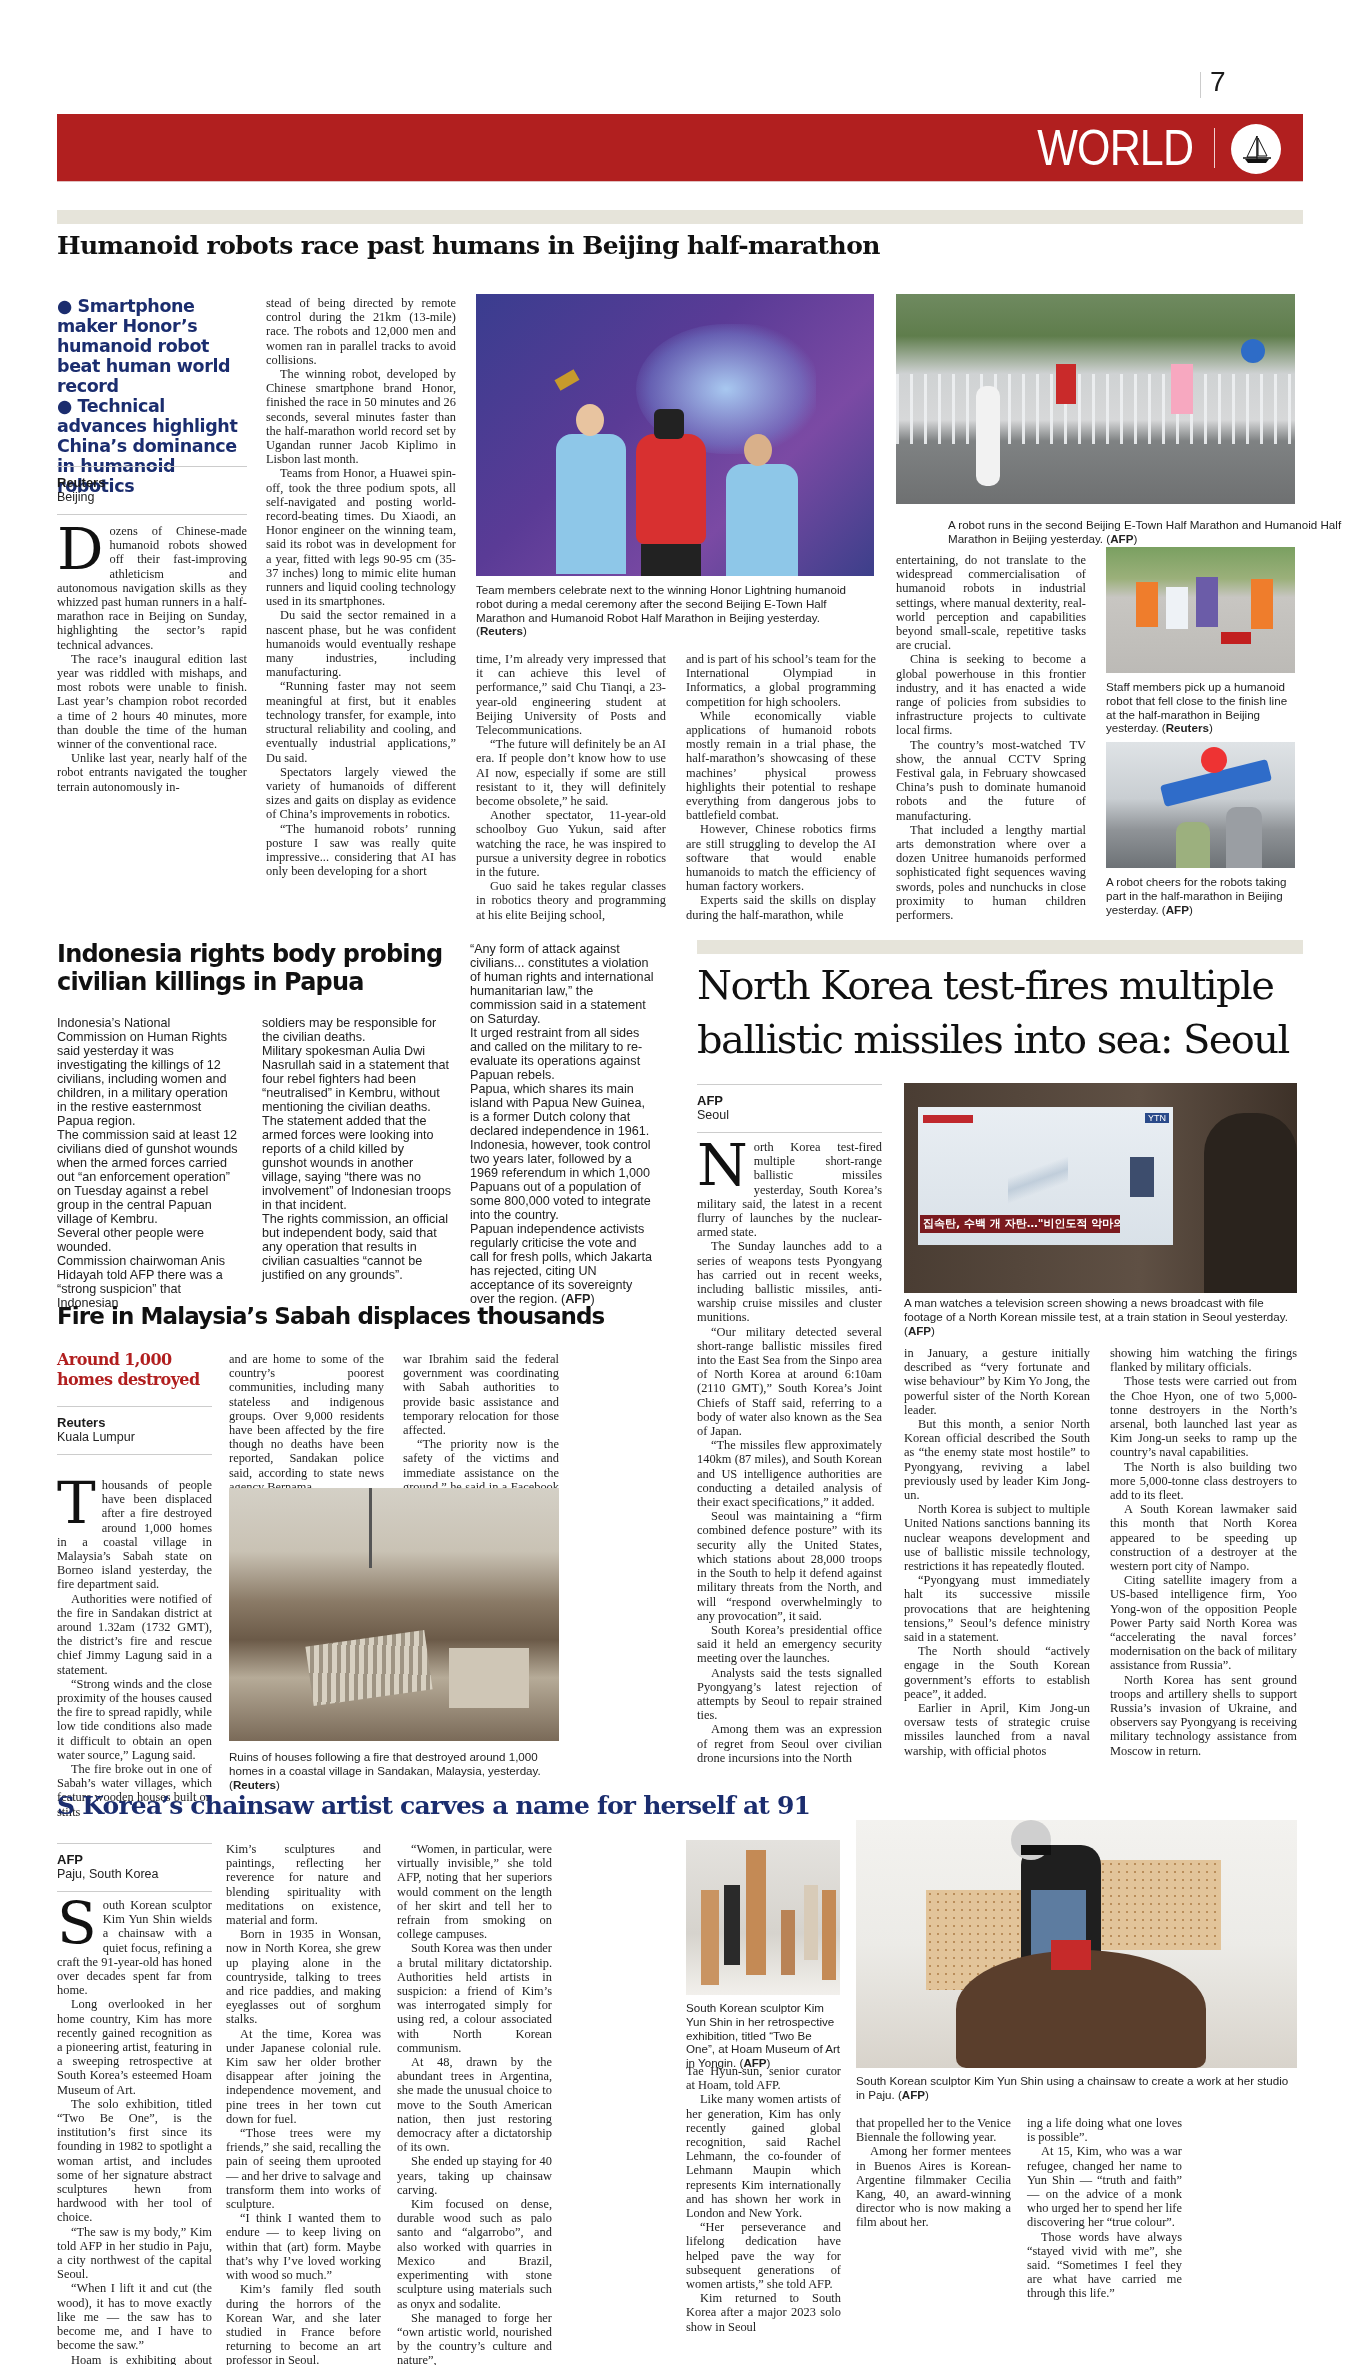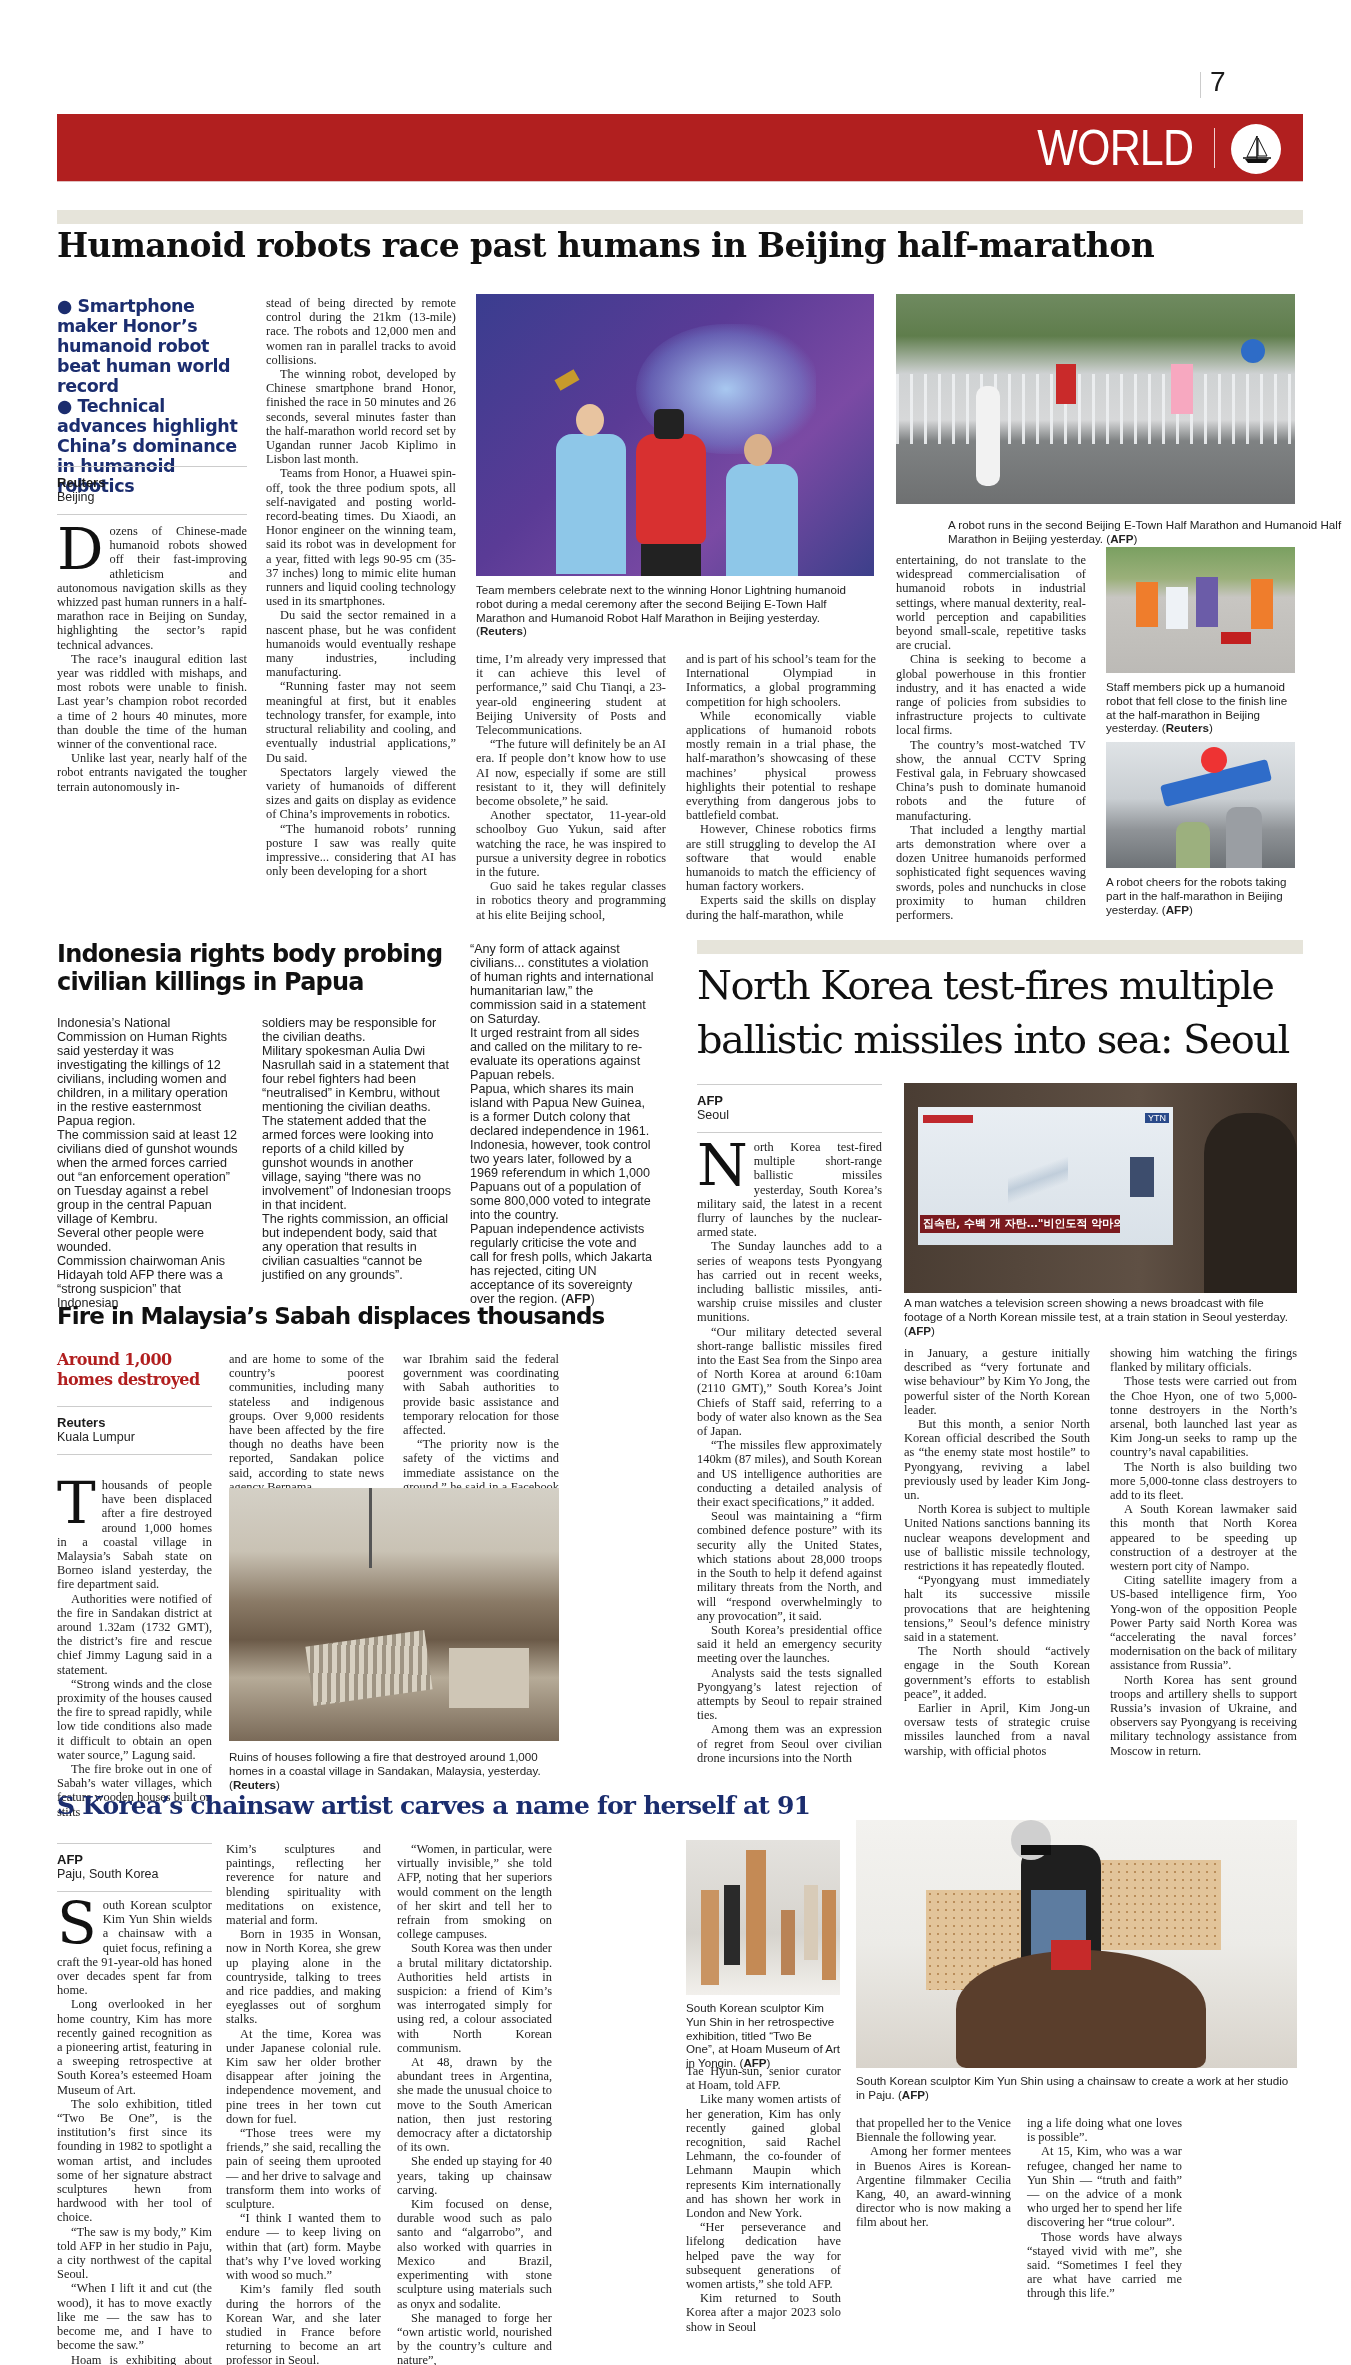--- a/index.html
+++ b/index.html
@@ -37,21 +37,21 @@
         <path d="M14 35 L38 35 L35 39 L17 39 Z" fill="#111"></path>
         <line x1="26" y1="12" x2="26" y2="35" stroke="#111" stroke-width="1"></line>
         <path d="M26 12 L16 33 L26 33 Z" fill="none" stroke="#111" stroke-width="1"></path>
         <path d="M27 14 L36 32 L27 32 Z" fill="none" stroke="#111" stroke-width="1"></path>
         <line x1="12" y1="34" x2="40" y2="34" stroke="#111" stroke-width="1.5"></line>
       </svg>
   </div>
 </div>
 
 <div class="abs hl-bar" style="left:57px;top:210px;width:1246px;"></div>
-<h1 class="abs" style="left:57px;top:226px;width:1250px;font-family:'DejaVu Serif',serif;font-weight:bold;font-size:33px;line-height:40px;letter-spacing:-0.6px;color:#111;">Humanoid robots race past humans in Beijing half-marathon</h1>
+<h1 class="abs" style="left:57px;top:226px;width:1250px;font-family:'DejaVu Serif',serif;font-weight:bold;font-size:25px;line-height:40px;letter-spacing:-0.6px;color:#111;">Humanoid robots race past humans in Beijing half-marathon</h1>
 
 <div class="abs" style="left:57px;top:296px;width:196px;font-family:'DejaVu Sans',sans-serif;font-weight:bold;font-size:17.5px;line-height:20px;color:#1b2d6e;letter-spacing:-0.4px;">
   <div><span>● </span><span>Smartphone maker Honor’s humanoid robot beat human world record</span></div>
   <div><span>● </span><span>Technical advances highlight China’s dominance in humanoid robotics</span></div>
 </div>
 <div class="abs byline-box" style="left:57px;top:466px;width:190px;">
   <div class="byline-agency">Reuters</div>
   <div class="byline-place">Beijing</div>
 </div>
 <div class="abs body-text" style="left:57px;top:524px;width:190px;">

